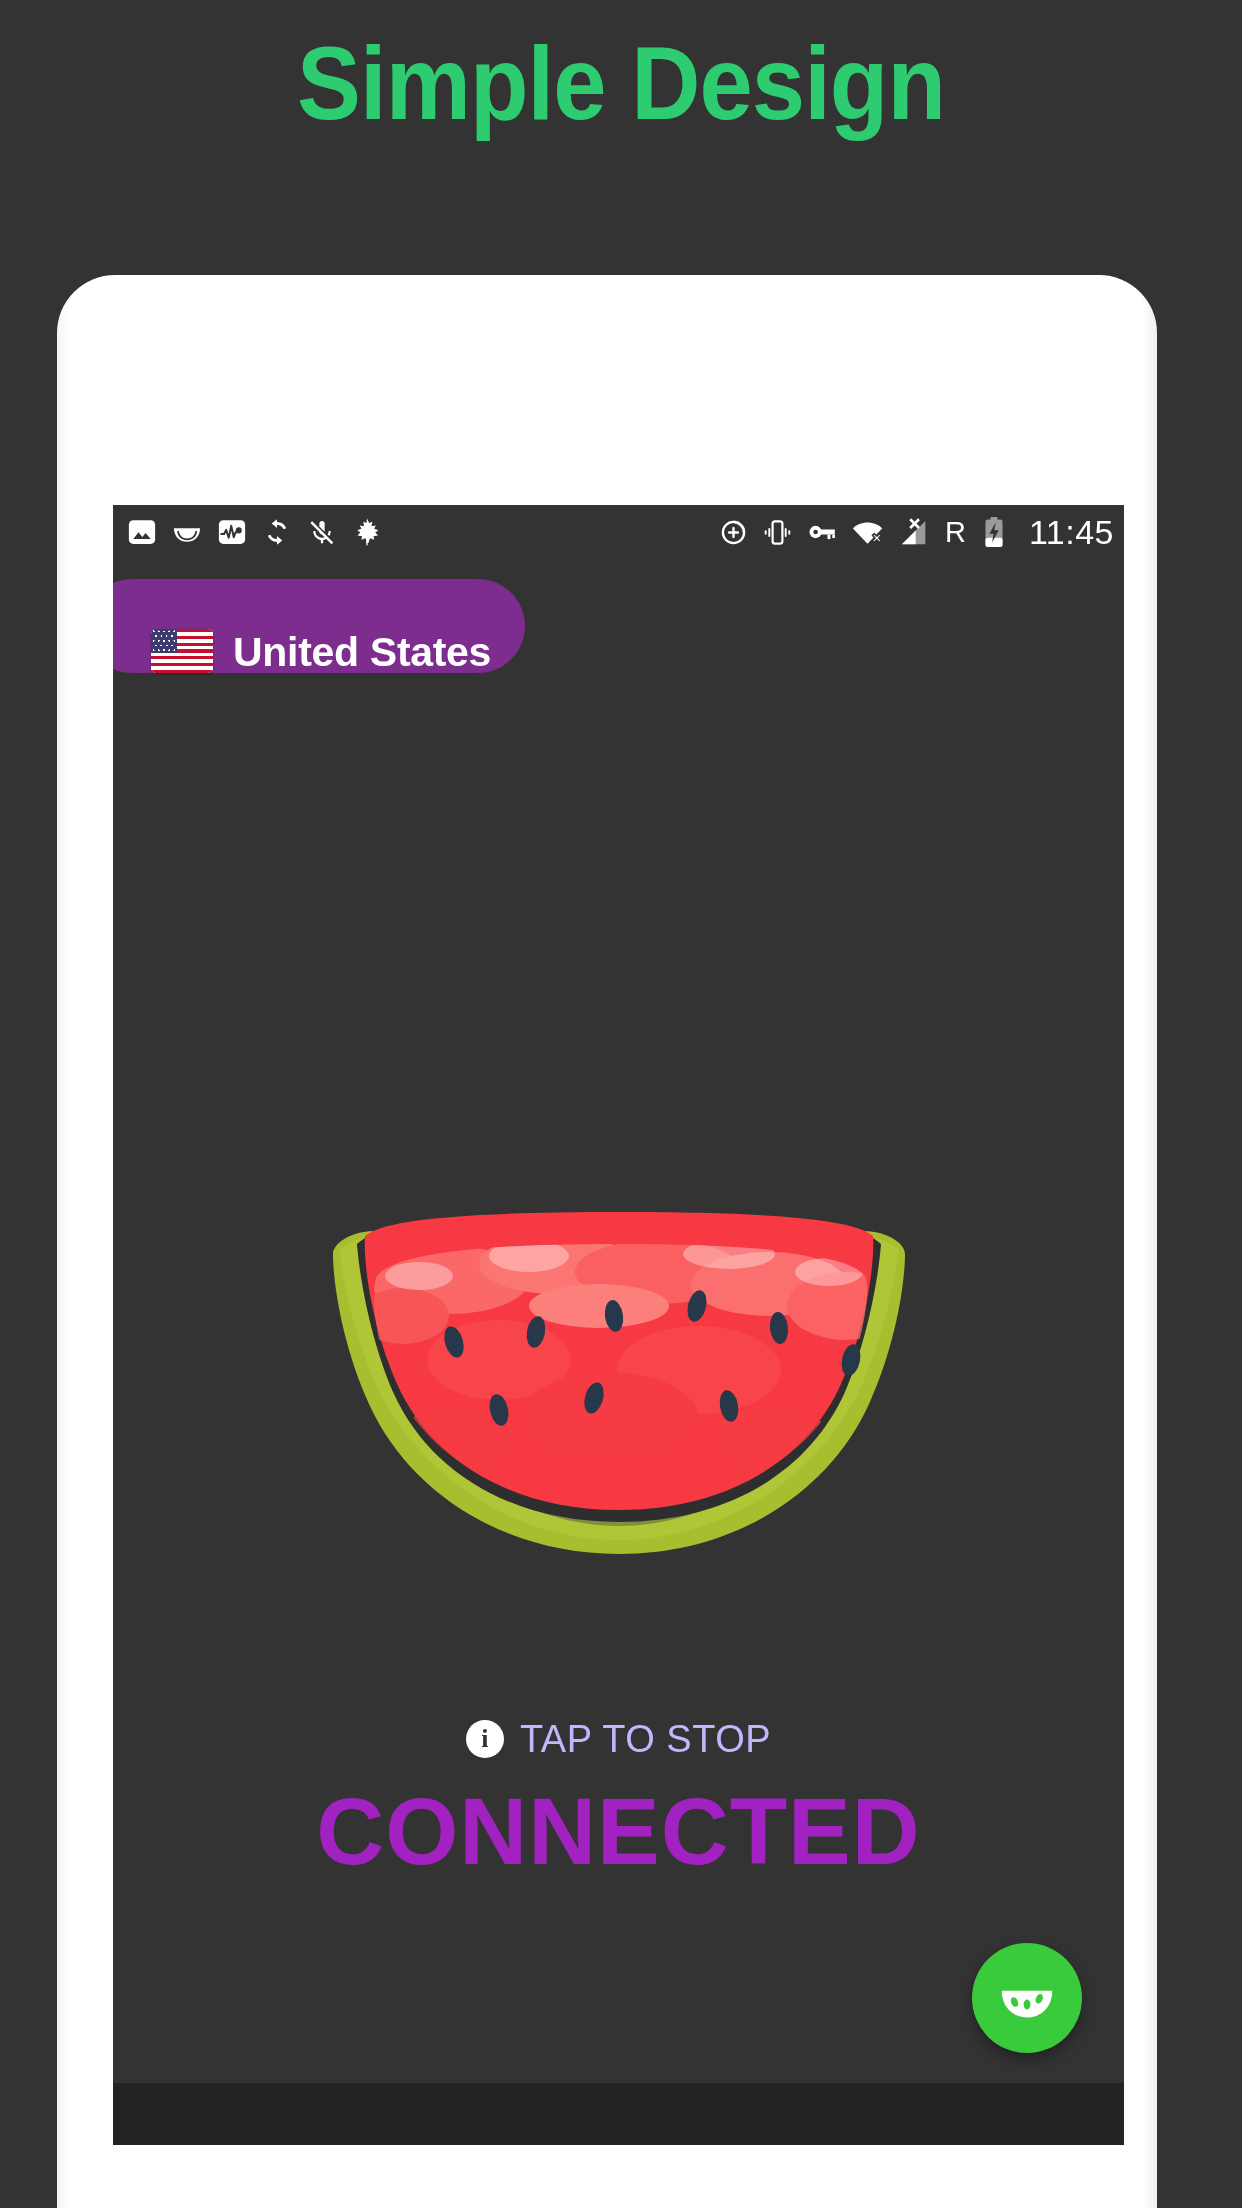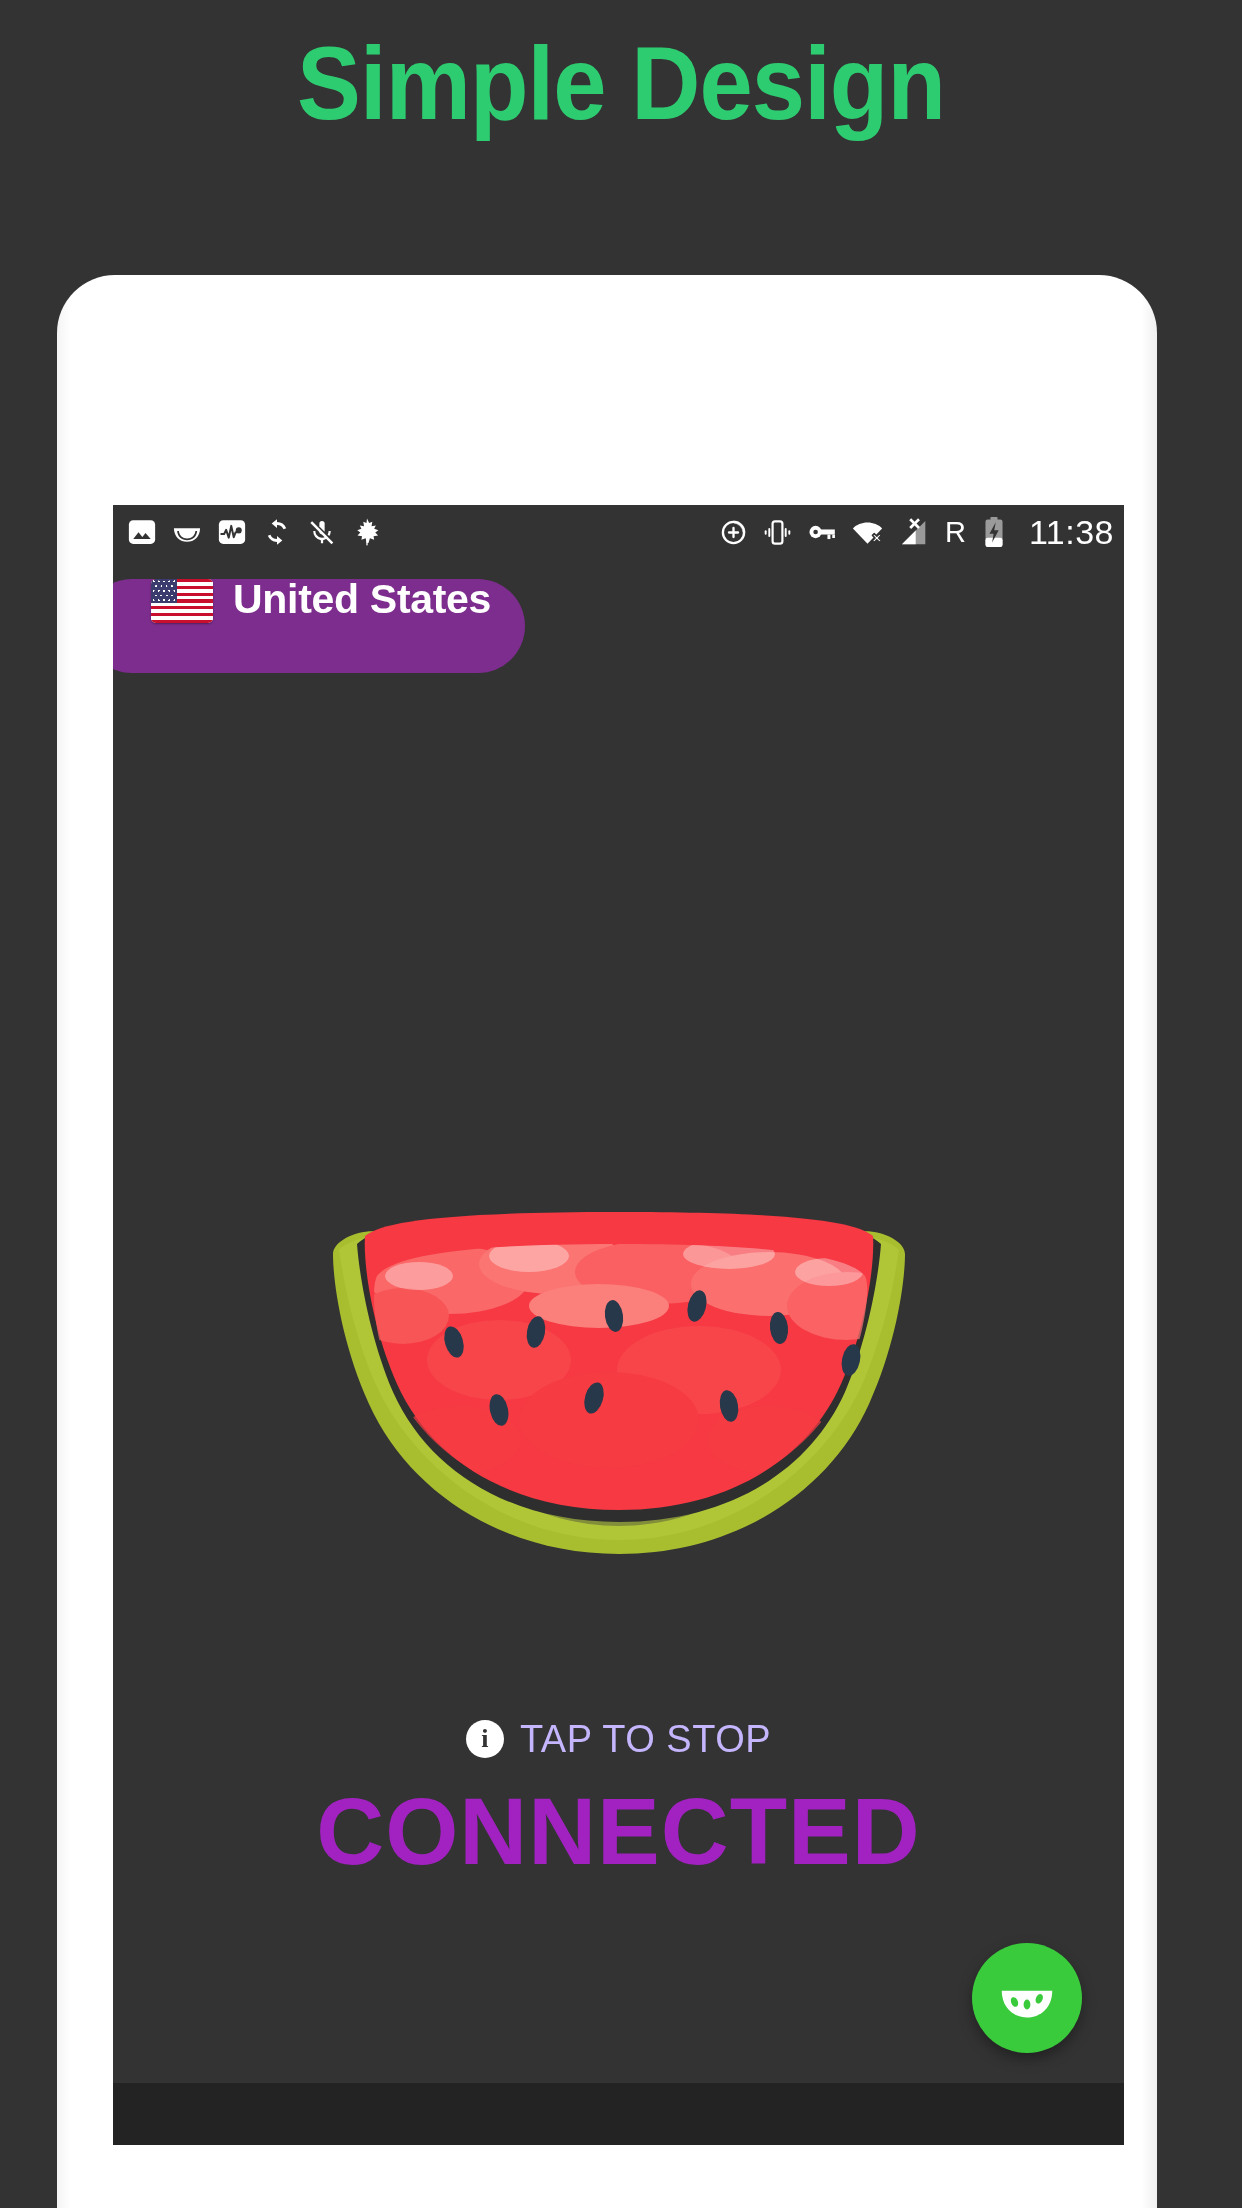--- a/index.html
+++ b/index.html
@@ -82,21 +82,21 @@
   .sb-roam {
     font-size:29px; font-weight:400; color:#FFFFFF;
     line-height:1; padding:0 2px;
   }
 
   
   .country-pill {
     position:absolute;
     left:-28px; top:74px;
     height:94px;
-    display:flex; align-items:flex-start;
+    display:flex; align-items:flex-end;
     gap:20px;
     padding:0 34px 0 66px;
     background:#7C2D8D;
     border-radius:47px;
     cursor:pointer;
   }
   .flag {
     width:62px; height:44px;
     border-radius:5px;
     overflow:hidden;
@@ -323,21 +323,21 @@
 
         <span class="sb-icon">
           <svg width="26" height="32" viewBox="0 0 16 24">
             <rect x="5.3" y="0.8" width="5.4" height="2.2" rx="0.7" fill="#9a9a9a"></rect>
             <rect x="1.6" y="2.7" width="12.8" height="20.5" rx="1.7" fill="#9a9a9a"></rect>
             <rect x="1.6" y="16.4" width="12.8" height="6.8" rx="1.7" fill="#ffffff"></rect>
             <path d="M9.3 4.6L4.6 13.4h3.1l-1.1 6.4 4.9-9.2H8.2z" fill="#333"></path>
           </svg>
         </span>
 
-        <span class="sb-clock">11:38</span>
+        <span class="sb-clock">11:45</span>
       </div>
     </div>
 
     <div class="country-pill">
       <span class="flag">
         <span class="stripes"></span>
         <span class="canton"></span>
         <span class="stars"></span>
       </span>
       <span class="country-name">United States</span>

